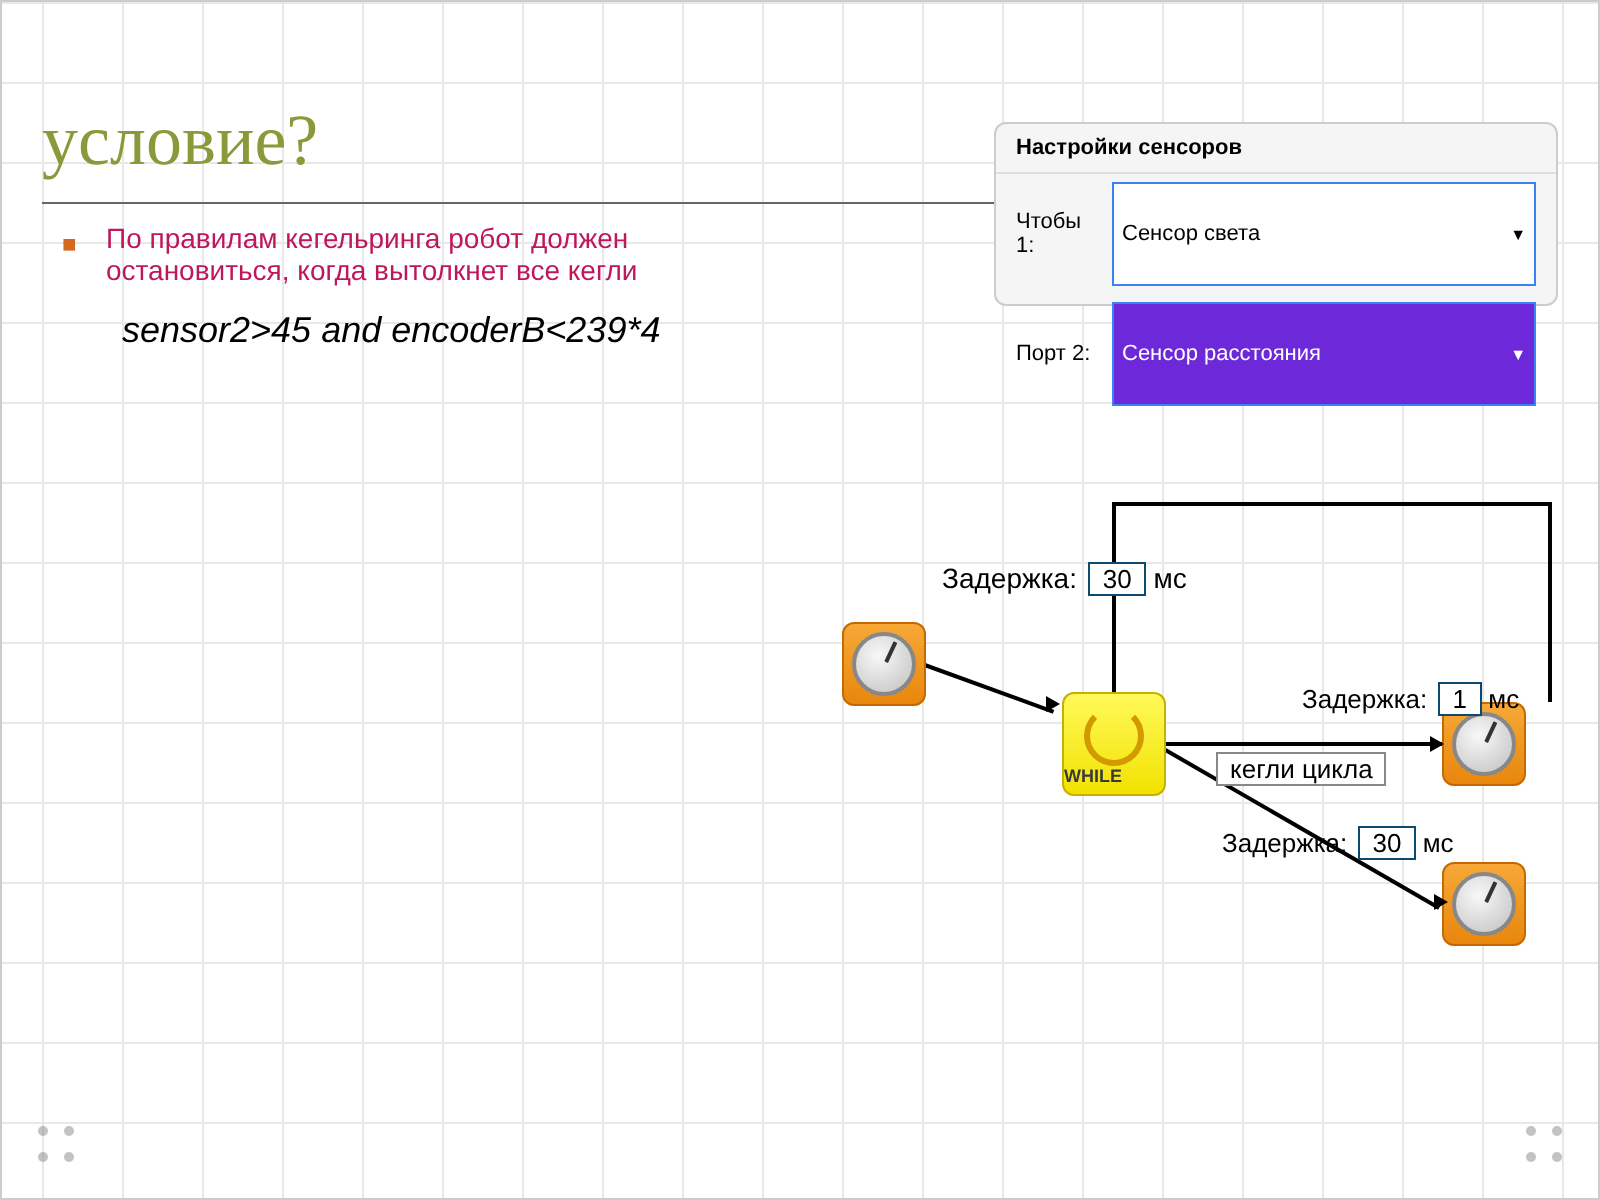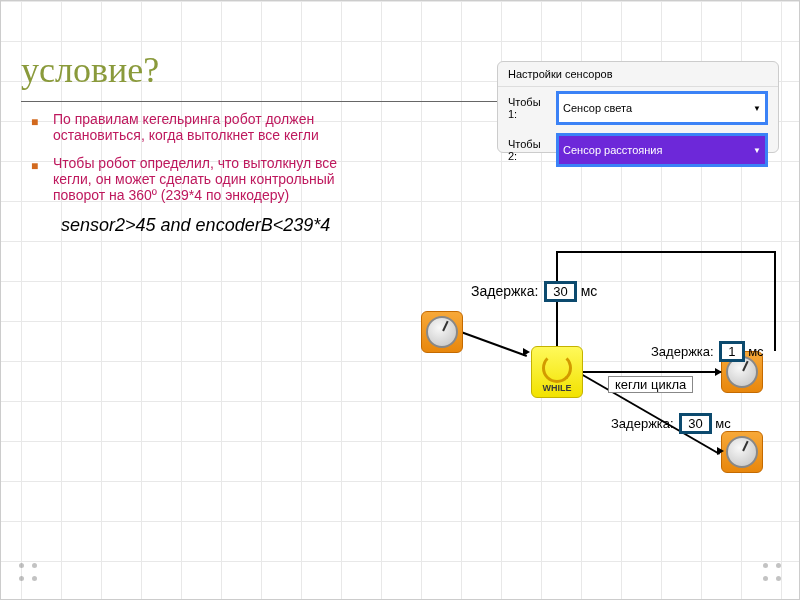--- a/index.html
+++ b/index.html
@@ -6,34 +6,34 @@
 .slide{width:800px;height:600px;position:relative;border:1px solid #ccc;box-sizing:border-box}
 .grid{position:absolute;left:0;top:0;width:100%;height:100%;background-image:linear-gradient(#e8e8e8 1px,transparent 1px),linear-gradient(90deg,#e8e8e8 1px,transparent 1px);background-size:40px 40px;background-position:20px 40px;z-index:0}
 .title{position:absolute;left:20px;top:10px;font-size:36px;color:#8a9a3b;font-family:Georgia,serif;line-height:1.1;z-index:2}
 .title-underline{position:absolute;left:20px;top:100px;width:625px;height:1px;background:#666;z-index:2}
 .bullets{position:absolute;left:30px;top:110px;width:330px;z-index:2}
 .bullets ul{list-style:none;padding:0;margin:0}
 .bullets li{position:relative;padding-left:22px;margin-bottom:12px;font-size:14px;color:#be185d}
 .bullets li::before{content:"■";position:absolute;left:0;top:4px;color:#d2691e;font-size:12px}
 .cond-line{font-style:italic;font-size:18px;margin-left:30px;color:#000}
 .sensor-panel{position:absolute;right:20px;top:60px;width:280px;height:90px;background:#f5f5f5;border:1px solid #ccc;border-radius:6px;z-index:3;font-size:11px}
-.sensor-head{padding:6px 10px;border-bottom:1px solid #ddd;font-weight:normal}
+.sensor-head{padding:6px 10px;border-bottom:1px solid #ddd;font-weight:bold}
 .sensor-row{display:flex;align-items:center;gap:6px;padding:4px 10px}
 .sensor-row label{width:42px}
-.sensor-row .sel{flex:1;border:3px solid #3b82f6;background:#fff;height:18px;display:flex;align-items:center;justify-content:space-between;padding:5px 4px}
+.sensor-row .sel{flex:1;border:1px solid #3b82f6;background:#fff;height:18px;display:flex;align-items:center;justify-content:space-between;padding:16px 4px}
 .sensor-row.active .sel{background:#6d28d9;color:#fff}
 .sel .arrow{font-size:8px}
 .timer-block{position:absolute;width:40px;height:40px;background:linear-gradient(#f7a838,#e8870c);border:1px solid #c46a00;border-radius:6px;display:flex;align-items:center;justify-content:center;z-index:2}
 .timer-block .clock{width:28px;height:28px;border-radius:50%;background:radial-gradient(circle at 40% 35%,#f8f8f8,#c0c0c0);border:2px solid #888;position:relative}
 .timer-block .clock::before{content:"";position:absolute;left:50%;top:8%;width:2px;height:40%;background:#333;transform-origin:bottom;transform:rotate(25deg)}
 .while-block{position:absolute;left:530px;top:345px;width:50px;height:50px;background:linear-gradient(#fff95a,#f2e200);border:1px solid #c4b200;border-radius:6px;z-index:3}
-.while-block .txt{position:absolute;bottom:4px;left:0;right:0;text-align:center;font-size:9px;font-weight:bold;color:#3a3a3a}
+.while-block .txt{position:absolute;bottom:4px;left:0;right:0;text-align:left;font-size:9px;font-weight:bold;color:#3a3a3a}
 .while-block .circ{position:absolute;top:6px;left:50%;transform:translateX(-50%);width:24px;height:24px;border:3px solid #d29a00;border-radius:50%;border-top-color:transparent}
 .lbl{position:absolute;font-size:14px;color:#000;z-index:4;white-space:nowrap}
-.box-val{display:inline-block;border:3px solid #0c4a6e;background:#fff;padding:0 6px;margin-left:2px;font-size:13px}
+.box-val{display:inline-block;border:1px solid #0c4a6e;background:#fff;padding:0 6px;margin-left:2px;font-size:13px}
 .wire{position:absolute;height:2px;background:#000;z-index:1}
 .wire-v{position:absolute;width:2px;background:#000;z-index:1}
 .arrow-head{position:absolute;width:0;height:0;border-left:7px solid #000;border-top:4px solid transparent;border-bottom:4px solid transparent;z-index:2}
 .corner-dots{position:absolute;width:18px;height:18px;opacity:0.5}
 .corner-dots span{position:absolute;width:5px;height:5px;border-radius:50%;background:#888}
 </style>
 </head>
 <body>
 
 <div class="slide">
@@ -41,36 +41,35 @@
 
   <div class="title">
     <br>
     <span>условие?</span>
   </div>
   <div class="title-underline"></div>
 
   <div class="bullets">
     <ul>
       <li>По правилам кегельринга робот должен остановиться, когда вытолкнет все кегли</li>
-      <li>Чтобы робот определил, что вытолкнул все кегли, он может сделать один контрольный поворот на 360º (239*4 по энкодеру)</li>
     </ul>
     <div class="cond-line">sensor2&gt;45 and encoderB&lt;239*4</div>
   </div>
 
   <div class="sensor-panel">
     <div class="sensor-head">Настройки сенсоров</div>
     <div class="sensor-row">
       <label>Чтобы 1:</label>
       <div class="sel">
         <span>Сенсор света</span>
         <span class="arrow">▼</span>
       </div>
     </div>
     <div class="sensor-row active">
-      <label>Чтобы 2:</label>
+      <label>Порт 2:</label>
       <div class="sel">
         <span>Сенсор расстояния</span>
         <span class="arrow">▼</span>
       </div>
     </div>
   </div>
 
   <div class="timer-block" style="left:420px;top:310px">
       <div class="clock"></div>
     </div>

